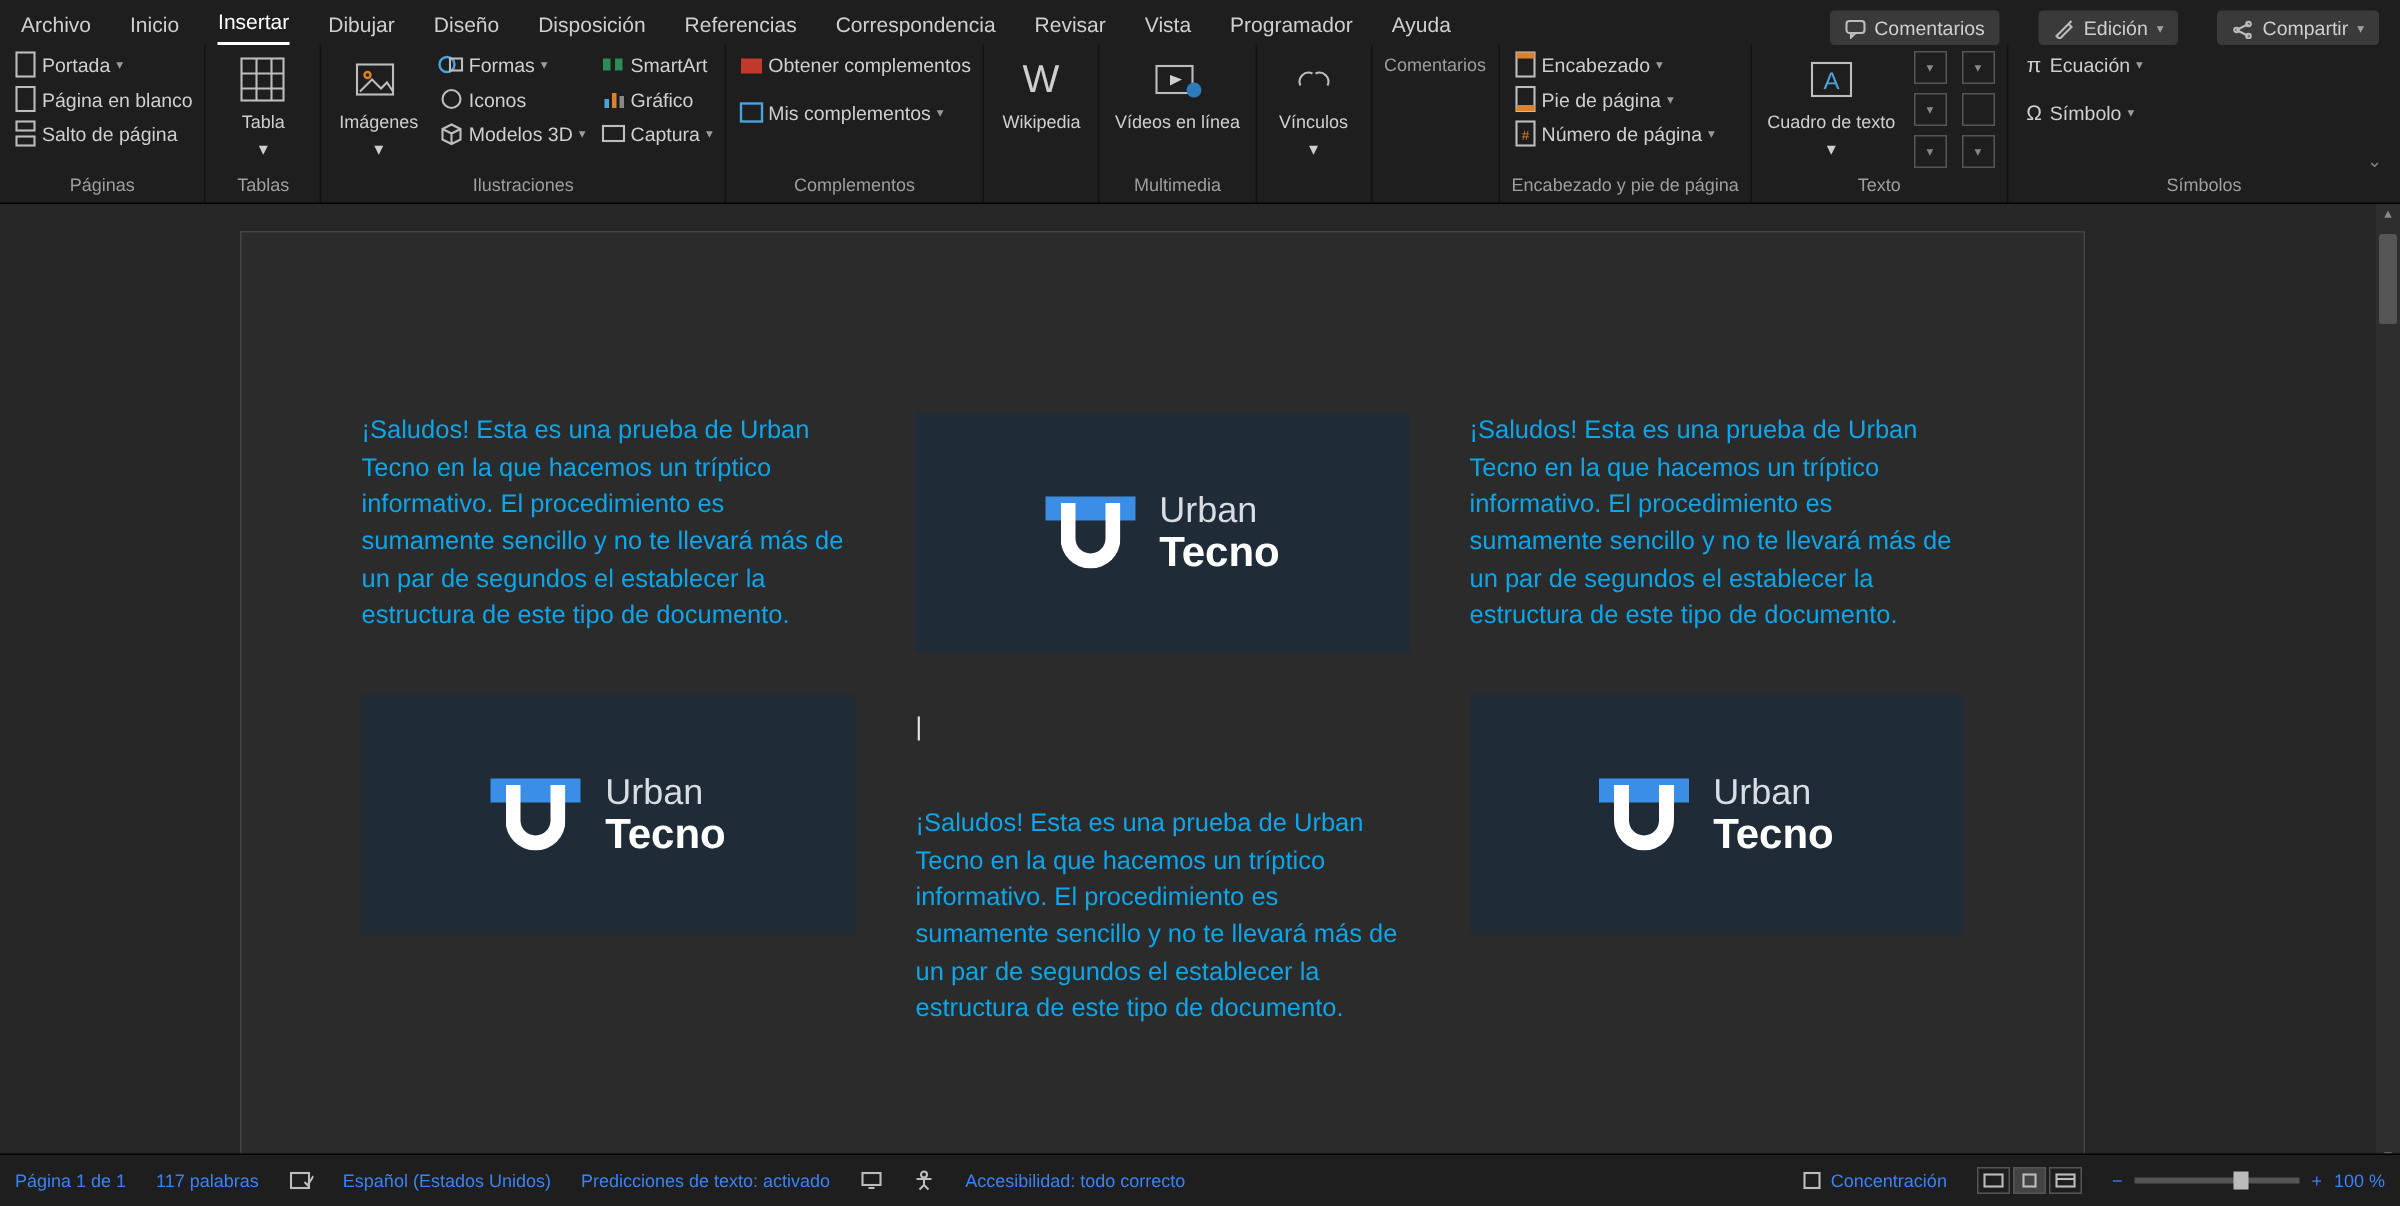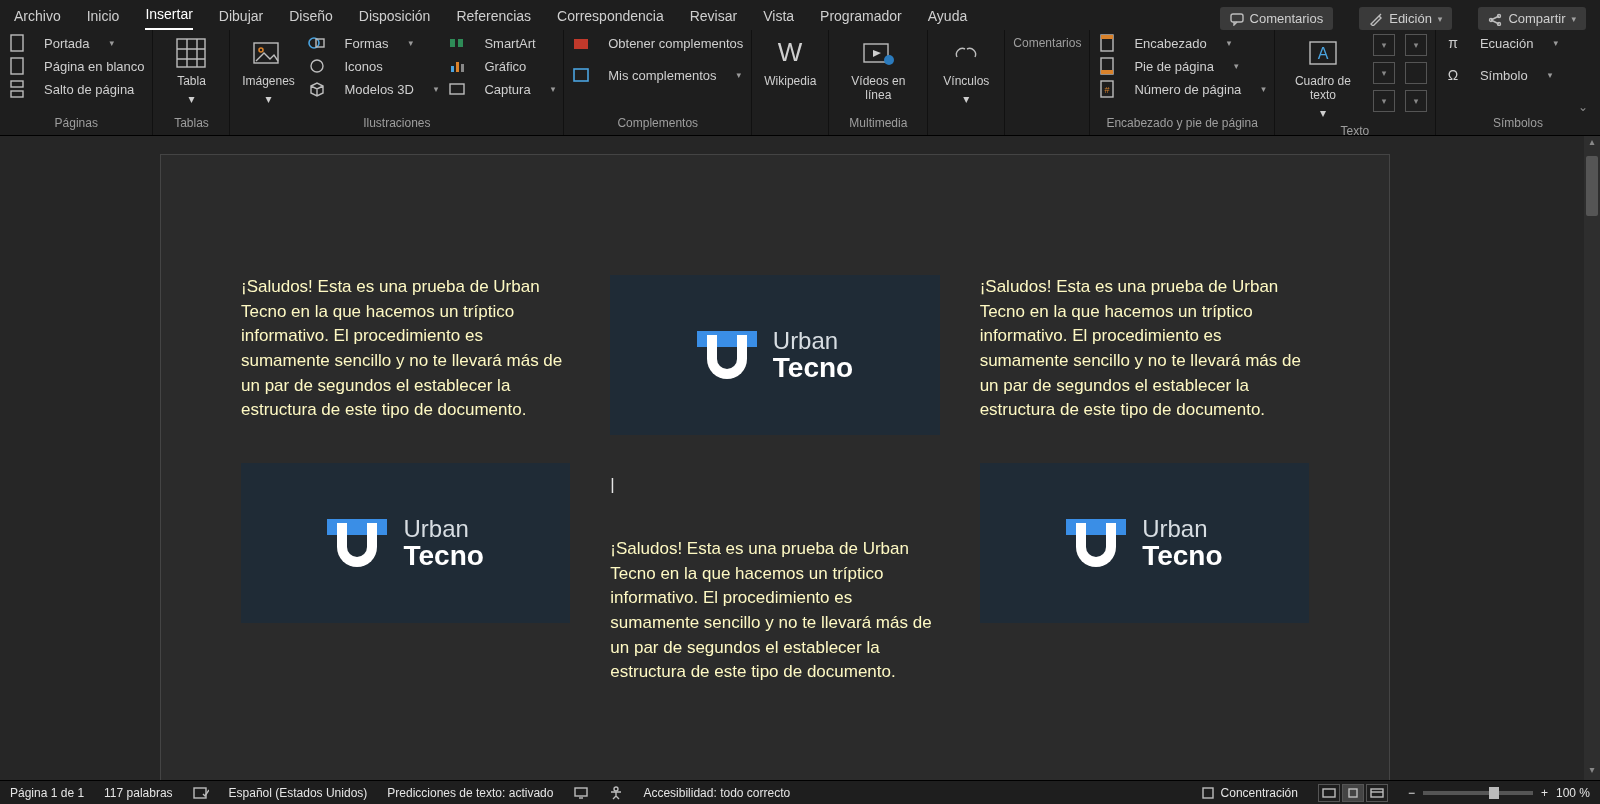--- a/index.html
+++ b/index.html
@@ -14,53 +14,53 @@
 #menubar .rbtn .carets { font-size: 9px; opacity: .7; }
 
 
 #ribbon { height: 106px; display: flex; border-bottom: 1px solid #000; }
 .group { display: flex; flex-direction: column; justify-content: space-between; padding: 4px 8px 2px; border-right: 1px solid #111; }
 .group .body { display: flex; align-items: flex-start; gap: 10px; flex: 1; }
 .group .label { text-align: center; font-size: 12px; color: #9e9e9e; padding: 2px 0 3px; }
 .vbtn { display: flex; flex-direction: column; align-items: center; gap: 4px; font-size: 12px; color: #cfcfcf; cursor: pointer; padding: 2px 2px; min-width: 60px; }
 .vbtn .ico { width: 34px; height: 34px; display: flex; align-items: center; justify-content: center; }
 .stack { display: flex; flex-direction: column; gap: 5px; }
-.srow { display: flex; align-items: center; gap: 18px; font-size: 13px; color: #cfcfcf; white-space: nowrap; cursor: pointer; }
+.srow { display: flex; align-items: center; gap: 2px; font-size: 13px; color: #cfcfcf; white-space: nowrap; cursor: pointer; }
 .srow .sico { width: 18px; height: 18px; display: flex; align-items: center; justify-content: center; }
 .srow .caret { font-size: 9px; opacity: .7; margin-left: 2px; }
 .iconcol { display: flex; flex-direction: column; gap: 6px; }
 .iconcol .cell { width: 22px; height: 22px; border: 1px solid #555; display: flex; align-items: center; justify-content: center; font-size: 9px; color: #888; }
 
 
 svg { display: block; }
 .grey { stroke: #bdbdbd; fill: none; stroke-width: 1.4; }
 .orange { stroke: #d9822b; fill: none; stroke-width: 1.6; }
 .blue { stroke: #4aa3df; fill: none; stroke-width: 1.6; }
 
 
 #canvas-wrap { position: absolute; top: 136px; left: 0; right: 0; bottom: 24px; background: #262626; overflow: hidden; }
 #scrollbar { position: absolute; right: 0; top: 0; bottom: 0; width: 16px; background: #2e2e2e; }
 #scrollbar .up, #scrollbar .dn { height: 16px; text-align: center; font-size: 10px; color: #888; }
 #scrollbar .thumb { position: absolute; left: 2px; right: 2px; top: 20px; height: 60px; background: #555; border-radius: 2px; }
 
 #page { position: absolute; left: 160px; top: 18px; width: 1230px; height: 700px; background: #2b2b2b; border: 1px solid #444; }
 .cols { display: flex; gap: 40px; padding: 120px 80px 0; height: 100%; }
 .col { flex: 1; display: flex; flex-direction: column; gap: 40px; }
-.ptext { color: #fef9c3; font-size: 17px; line-height: 1.45; }
+.ptext { color: #0ea5e9; font-size: 17px; line-height: 1.45; }
 .cursor-line { color: #e6e6e6; font-size: 17px; height: 22px; }
 .logo-box { background: #1f2b36; height: 160px; display: flex; align-items: center; justify-content: center; gap: 16px; }
 .logo-mark { width: 60px; height: 60px; position: relative; }
 .logo-mark .top { position: absolute; top: 6px; left: 0; width: 60px; height: 16px; background: #3a8ee6; }
 .logo-mark .u { position: absolute; top: 10px; left: 10px; width: 40px; height: 44px; border: 10px solid #fff; border-top: none; border-radius: 0 0 24px 24px; }
 .logo-txt { display: flex; flex-direction: column; line-height: 1.05; }
 .logo-txt .l1 { color: #d7dde2; font-size: 24px; }
 .logo-txt .l2 { color: #fff; font-size: 28px; font-weight: 600; }
 
 
-#status { position: absolute; left: 0; right: 0; bottom: 0; height: 24px; background: #1e1e1e; border-top: 1px solid #000; display: flex; align-items: center; gap: 20px; padding: 4px 10px; font-size: 12px; color: #e5e5e5; }
+#status { position: absolute; left: 0; right: 0; bottom: 0; height: 35px; background: #1e1e1e; border-top: 1px solid #000; display: flex; align-items: center; gap: 20px; padding: 4px 10px; font-size: 12px; color: #3b82f6; }
 #status .sp { flex: 1; }
 #status .views { display: flex; gap: 2px; }
 #status .views .v { width: 22px; height: 18px; border: 1px solid #555; display: flex; align-items: center; justify-content: center; }
 #status .views .v.active { background: #444; }
 #status .zoom { display: flex; align-items: center; gap: 8px; }
 #status .track { width: 110px; height: 4px; background: #555; position: relative; }
 #status .track .knob { position: absolute; top: -4px; left: 66px; width: 10px; height: 12px; background: #bbb; }
 </style>
 </head>
 <body>

